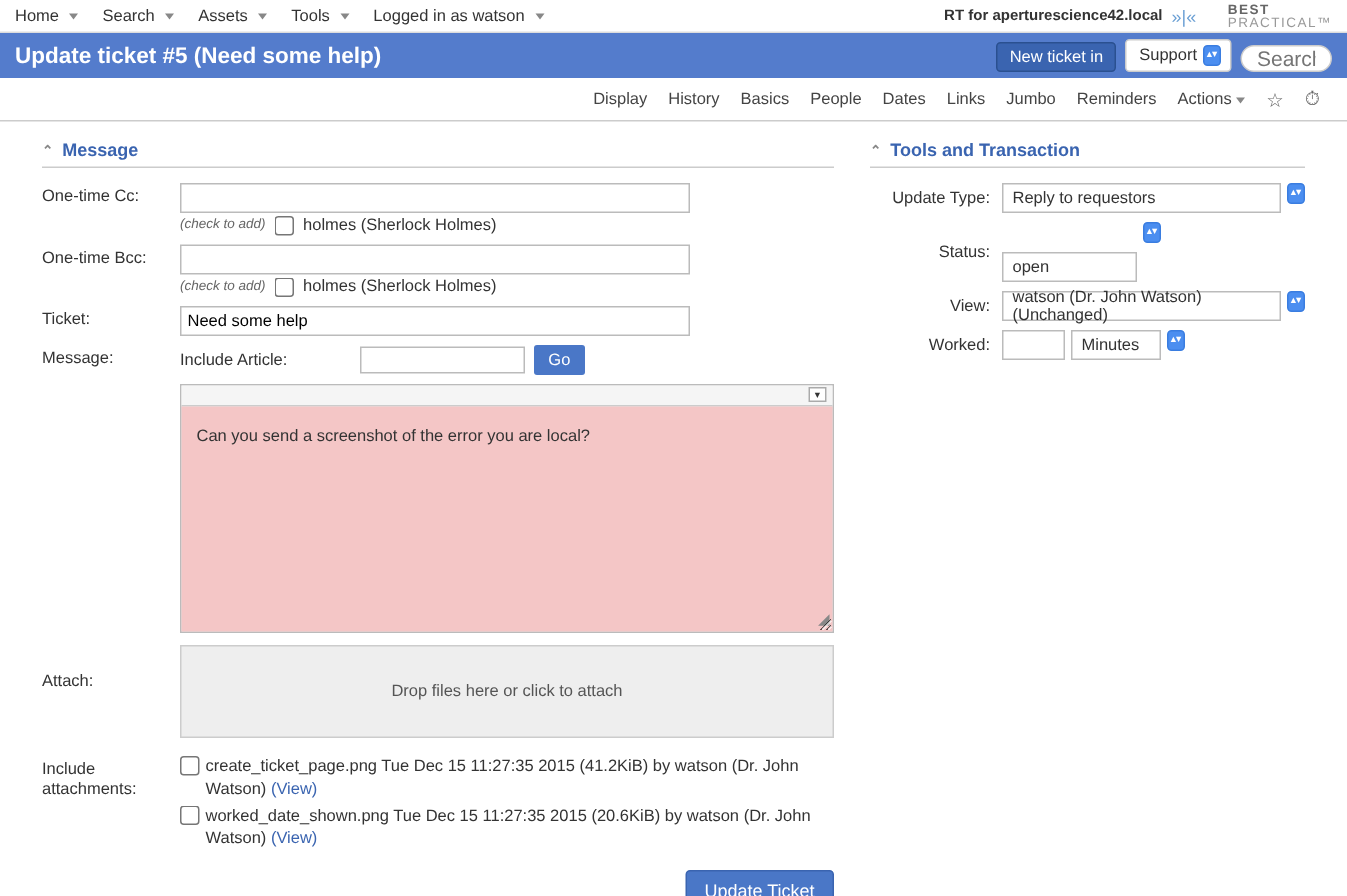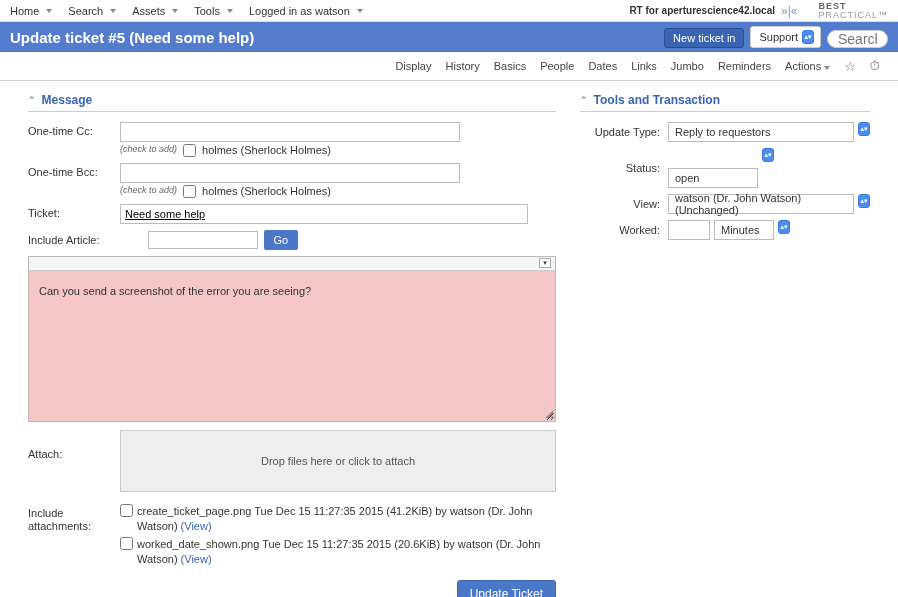--- a/index.html
+++ b/index.html
@@ -147,37 +147,38 @@
         <div class="inline" style="margin-top:2px;">
           <span class="hint">(check to add)</span>
           <input type="checkbox" class="chk" style="">
           <span>holmes (Sherlock Holmes)</span>
         </div>
       </div>
     </div>
 
     <div class="form-row">
       <div class="lbl">Ticket:</div>
-      <div class="val"><input class="text-in" style="width: 408px; text-decoration: underline;" value="Need some help"></div>
-    </div>
-
-    <div class="form-row">
+      <div class="val"><input class="text-in" style="width: 340px;" value="Need some help"></div>
+    </div>
+
+    <div class="form-row">
+      <div class="lbl">Message:</div>
       <div class="val msg-body">
         <div class="article-row">
           <span>Include Article:</span>
           <span style="width:36px"></span>
           <input type="text" style="">
           <button class="go-btn">Go</button>
         </div>
         <div class="editor-wrap">
           <div class="editor-tb">
             <span class="editor-tb-btn">▾</span>
           </div>
           <div class="editor-area">
-            <span>Can you send a screenshot of the error you are seeing?</span>
+            <span>Can you send a screenshot of the error you are local?</span>
             <span class="resize-grip">◢</span>
           </div>
         </div>
       </div>
     </div>
 
     <div class="form-row" style="margin-top:8px;">
       <div class="lbl" style="padding-top:18px">Attach:</div>
       <div class="val">
         <div class="attach-zone">

